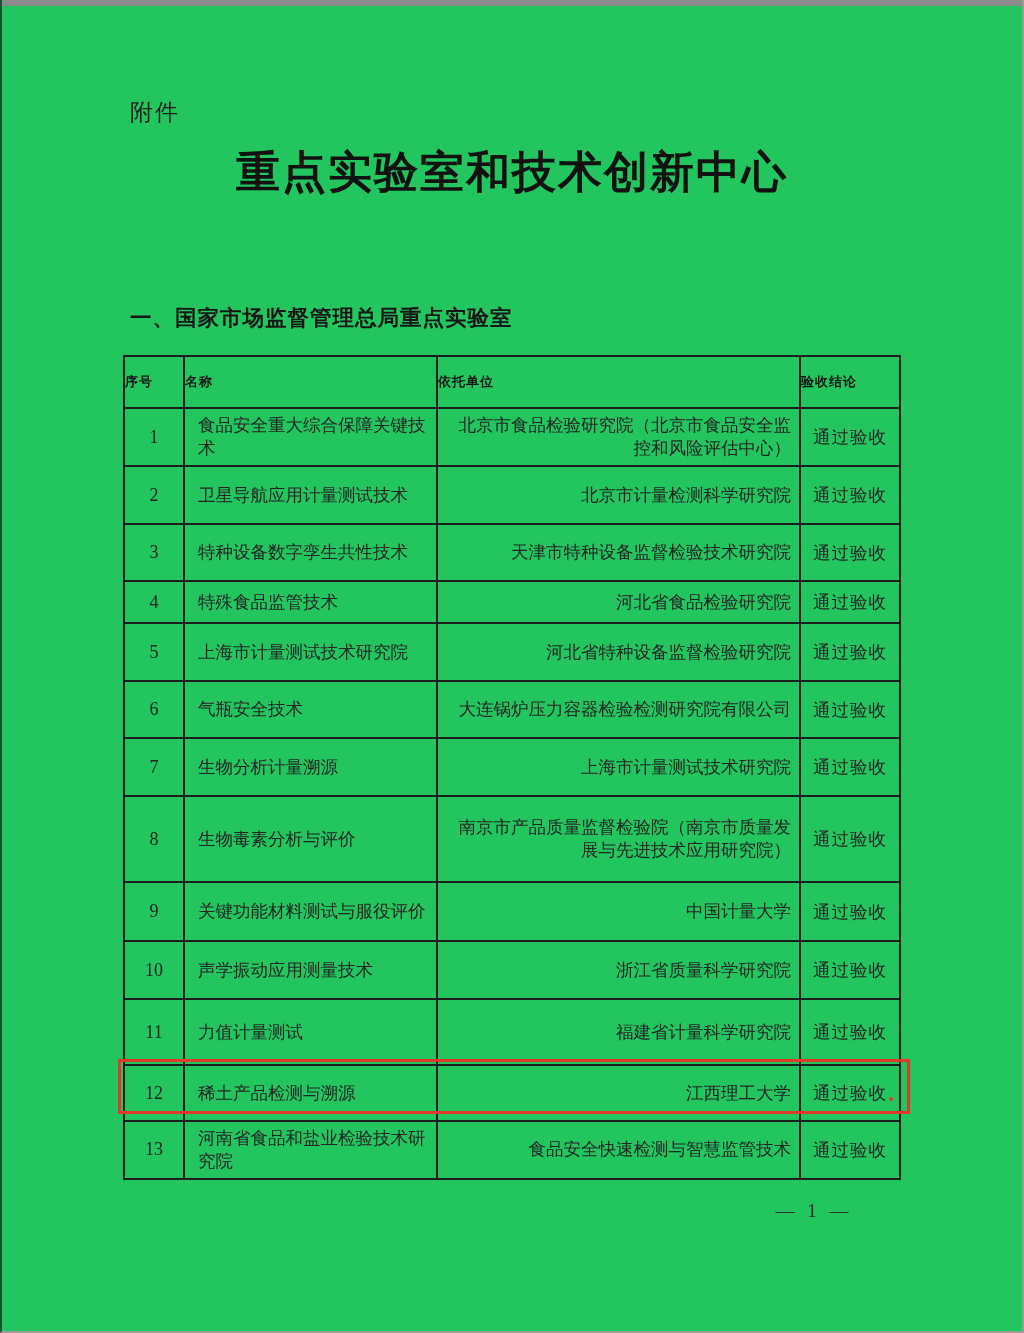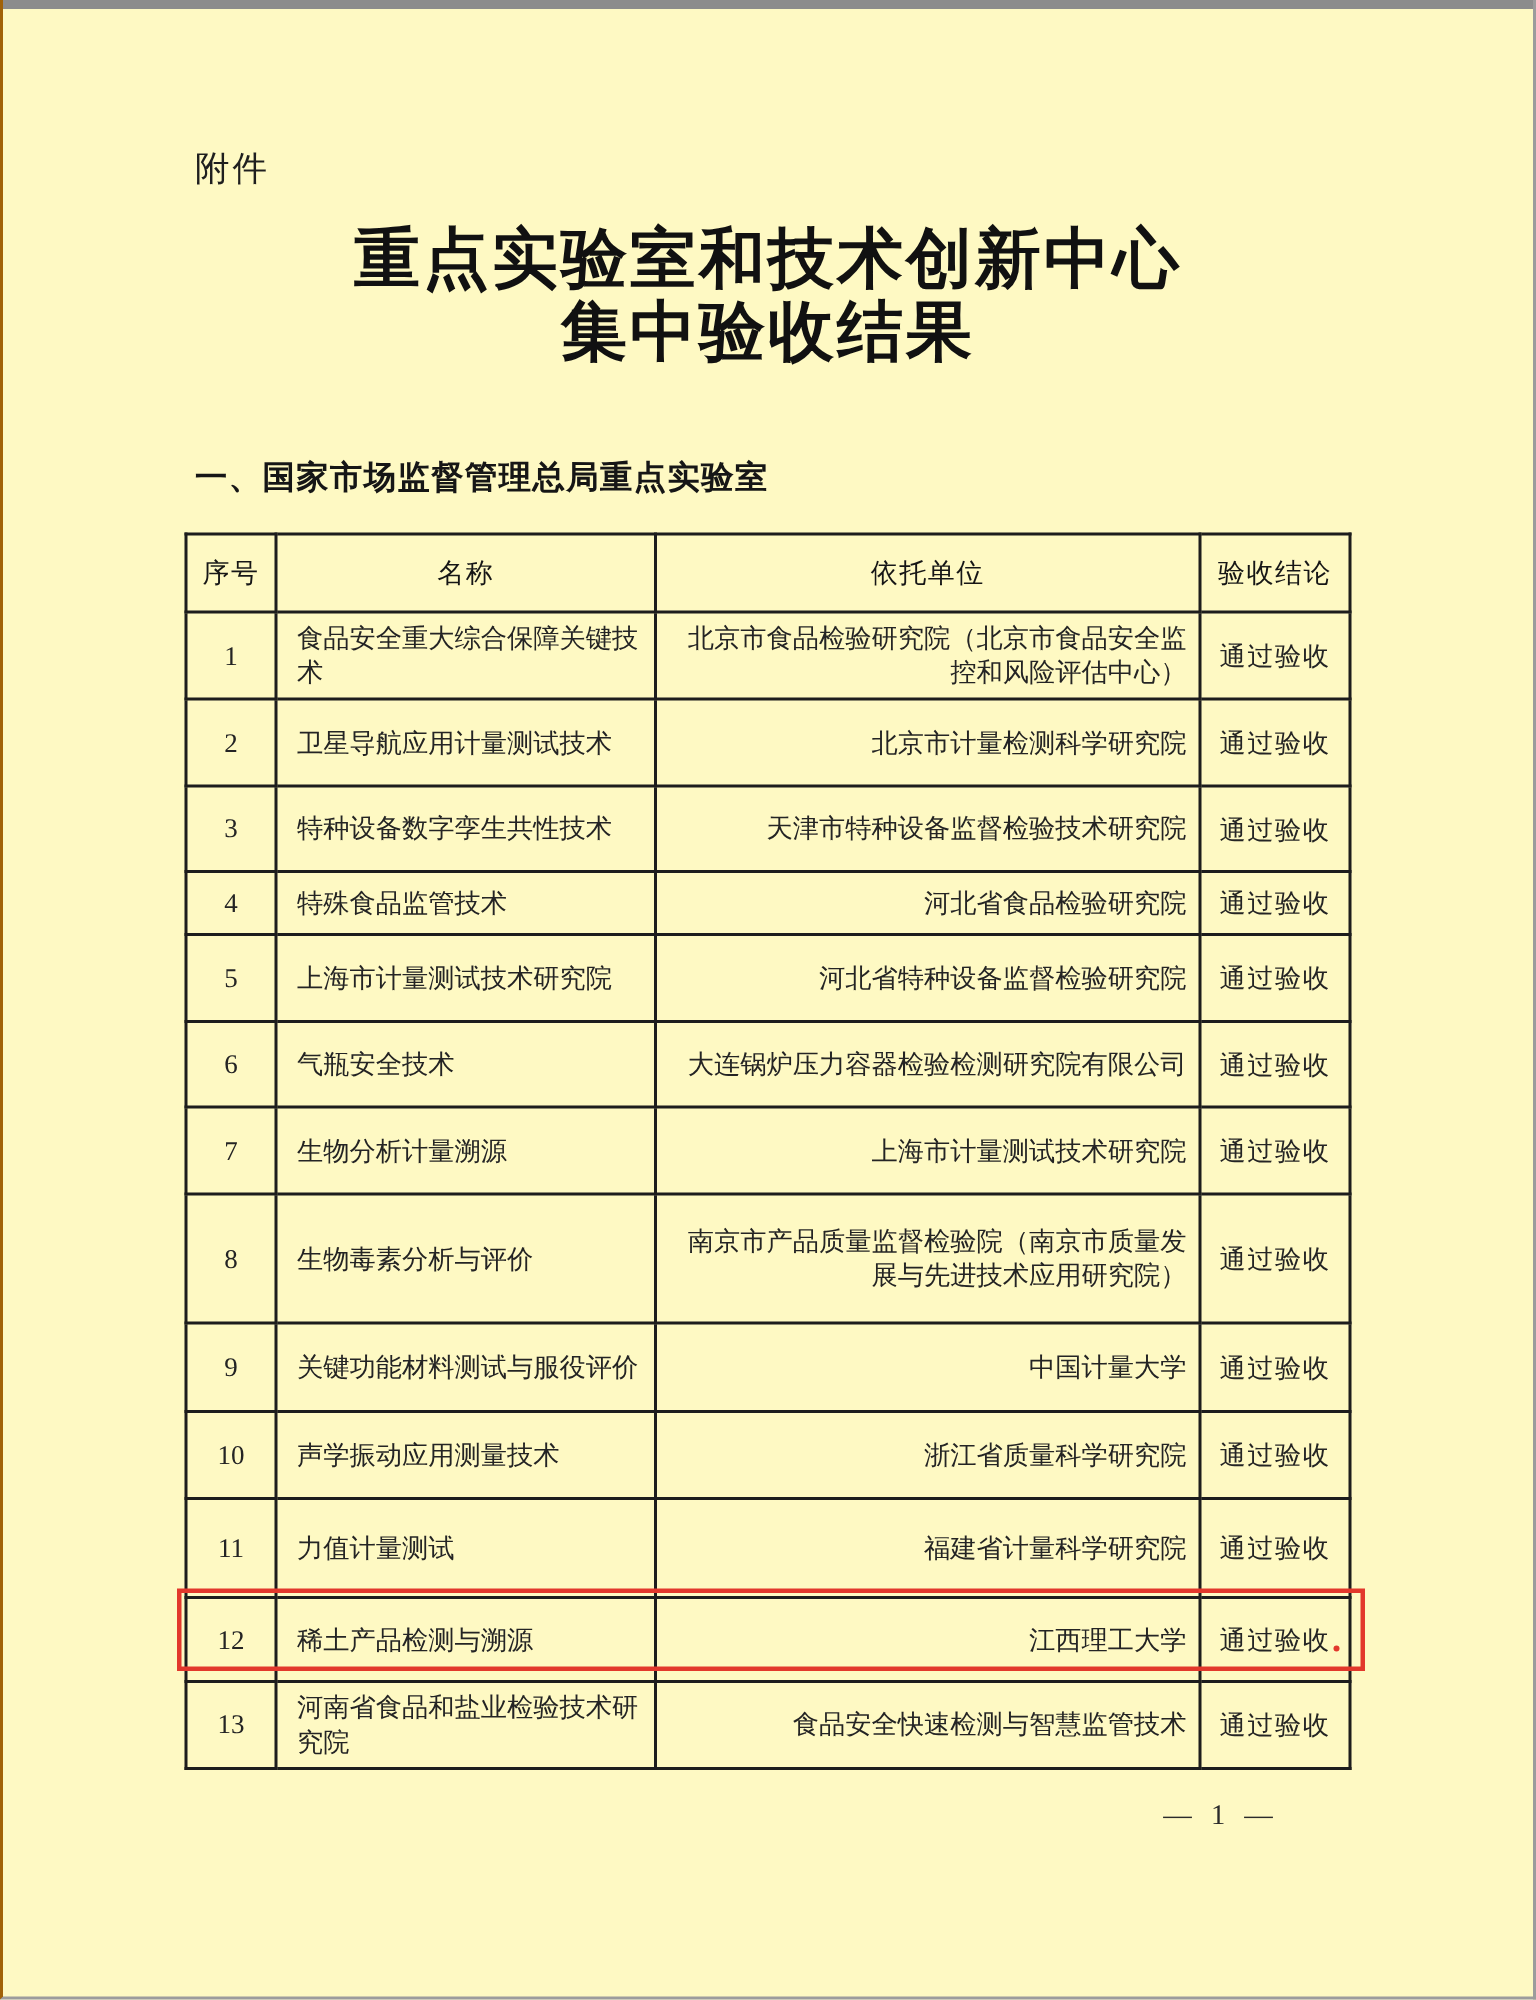--- a/index.html
+++ b/index.html
@@ -6,22 +6,22 @@
   html, body { background: #ffffff; }
   body {
     width: 1024px; height: 1333px;
     font-family: "Liberation Serif", "DejaVu Serif", serif;
     color: #1f1f1f;
     position: relative;
     overflow: hidden;
   }
   .page {
     position: absolute; inset: 0;
-    background: #fef9c3;
-    border-left: 2px solid #a16207;
+    background: #22c55e;
+    border-left: 2px solid #14532d;
     border-right: 2px solid #9c9c9c;
     border-bottom: 2px solid #9c9c9c;
     padding-left: 12px;
   }
   .top-edge {
     position: absolute; left: 0; top: 0; right: 0;
     height: 6px; background: #8c8c8c;
   }
   .attachment {
     position: absolute; left: 128px; top: 97px;
@@ -49,22 +49,22 @@
     table-layout: fixed;
   }
   .lab-table th, .lab-table td {
     border: 2px solid #1d1d1d;
     vertical-align: middle;
     color: #242424;
   }
   .lab-table thead tr { height: 52px; }
   .lab-table th {
     font-family: "Liberation Sans", "DejaVu Sans", sans-serif;
-    font-size: 18px; font-weight: 400;
-    text-align: center; color: #161616;
+    font-size: 13px; font-weight: 700;
+    text-align: left; color: #161616;
     letter-spacing: 1px;
   }
   .td-no   { text-align: center; font-size: 18px; }
   .td-name { text-align: left; padding: 5px 8px 5px 13px; font-size: 17.5px; line-height: 1.3; }
   .td-org  { text-align: right; padding: 5px 8px 5px 15px; font-size: 17.5px; line-height: 1.3; }
   .td-result { text-align: center; font-size: 17.5px; letter-spacing: 1px; }
   .highlight-box {
     position: absolute;
     border: 3px solid #e2382c;
     background: transparent;
@@ -87,21 +87,20 @@
 </head>
 <body>
 
 <div class="page">
   <div class="top-edge"></div>
 
   <div class="attachment">附件</div>
 
   <div class="doc-title">
     <div>重点实验室和技术创新中心</div>
-    <div>集中验收结果</div>
   </div>
 
   <div class="section-heading">一、国家市场监督管理总局重点实验室</div>
 
   <table class="lab-table">
     <colgroup>
       <col style="width:60px">
       <col style="width:253px">
       <col style="width:363px">
       <col style="width:100px">

